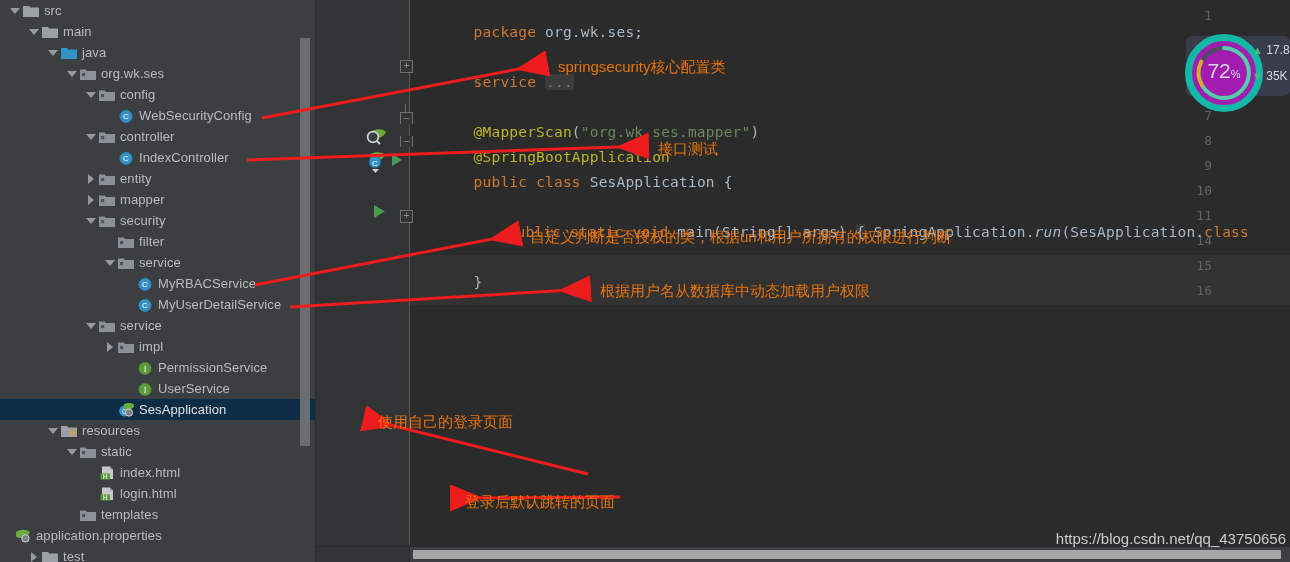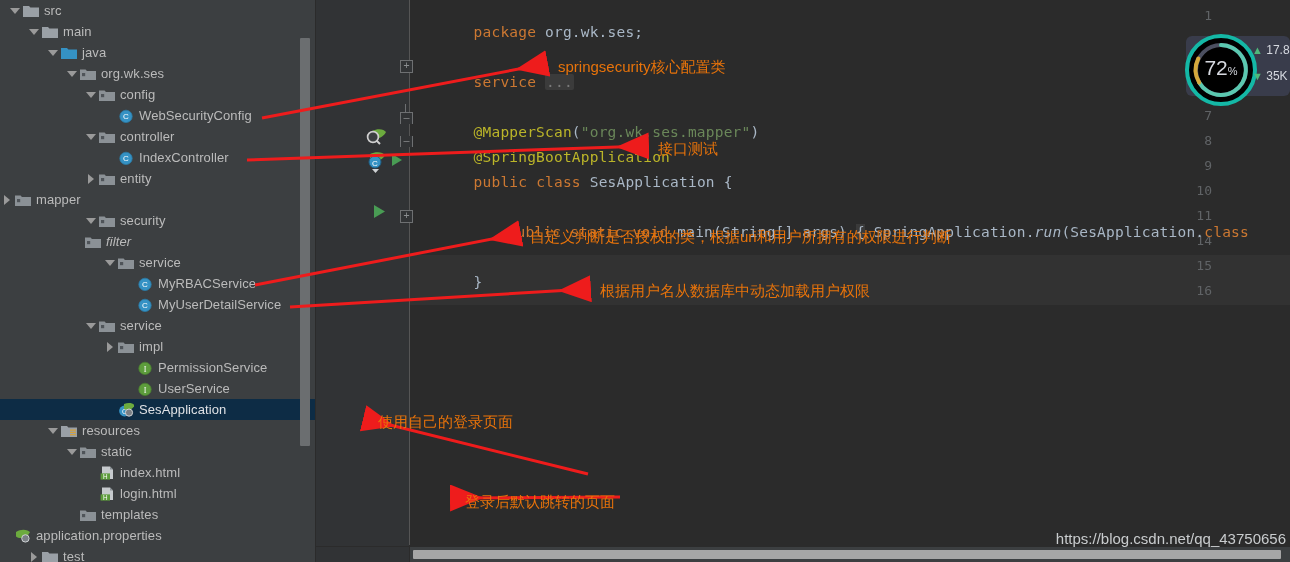--- a/index.html
+++ b/index.html
@@ -215,22 +215,22 @@
     left: 1186px; top: 36px;
     width: 104px; height: 60px;
     background: #393c4b;
     border-radius: 6px;
   }
   #perf-dial {
     position: absolute;
     left: -1px; top: -2px;
     width: 64px; height: 64px;
     border-radius: 50%;
-    background: #000000;
-    border: 4px solid #14b8a6;
+    background: #a21caf;
+    border: 7px solid #14b8a6;
     text-decoration: underline;
   }
   #perf-pct {
     position: absolute;
     left: 0; top: 18px;
     width: 64px;
     text-align: center;
     color: #d6d9e0;
     font-family: "Liberation Sans", sans-serif;
     font-size: 21px;
@@ -342,41 +342,41 @@
         <div class="tree-row" style="padding-left: 84px;">
           <span class="twisty closed"></span>
           <span class="ticon">
             <svg width="16" height="14" viewBox="0 0 16 14">
               <path d="M0 2.6 L5.6 2.6 L6.9 4.1 L16 4.1 L16 13 L0 13 Z" fill="#8b9196"></path>
               <rect x="2" y="6" width="3.2" height="3.2" fill="#4f5459"></rect>
             </svg>
           </span>
           <span class="label">entity</span>
         </div>
-        <div class="tree-row" style="">
+        <div class="tree-row" style="padding-left: 84px;">
           <span class="twisty closed"></span>
           <span class="ticon">
             <svg width="16" height="14" viewBox="0 0 16 14">
               <path d="M0 2.6 L5.6 2.6 L6.9 4.1 L16 4.1 L16 13 L0 13 Z" fill="#8b9196"></path>
               <rect x="2" y="6" width="3.2" height="3.2" fill="#4f5459"></rect>
             </svg>
           </span>
           <span class="label">mapper</span>
         </div>
         <div class="tree-row" style="padding-left: 84px;">
           <span class="twisty open"></span>
           <span class="ticon">
             <svg width="16" height="14" viewBox="0 0 16 14">
               <path d="M0 2.6 L5.6 2.6 L6.9 4.1 L16 4.1 L16 13 L0 13 Z" fill="#8b9196"></path>
               <rect x="2" y="6" width="3.2" height="3.2" fill="#4f5459"></rect>
             </svg>
           </span>
           <span class="label">security</span>
         </div>
-        <div class="tree-row" style="padding-left: 70px; font-style: italic;">
+        <div class="tree-row" style="padding-left: 103px;">
           <span class="twisty none"></span>
           <span class="ticon">
             <svg width="16" height="14" viewBox="0 0 16 14">
               <path d="M0 2.6 L5.6 2.6 L6.9 4.1 L16 4.1 L16 13 L0 13 Z" fill="#8b9196"></path>
               <rect x="2" y="6" width="3.2" height="3.2" fill="#4f5459"></rect>
             </svg>
           </span>
           <span class="label">filter</span>
         </div>
         <div class="tree-row" style="padding-left: 103px;">

